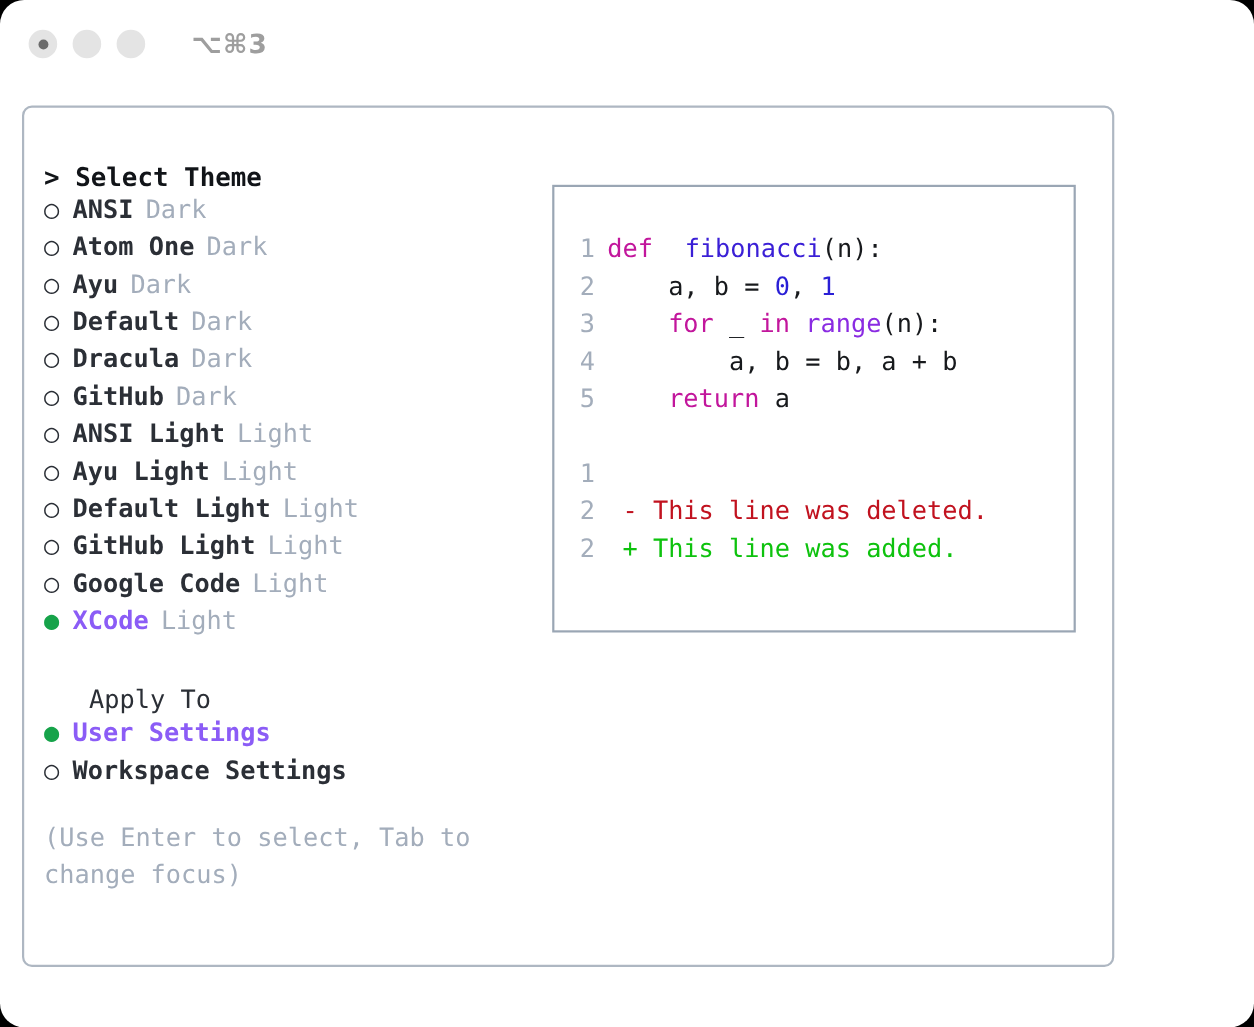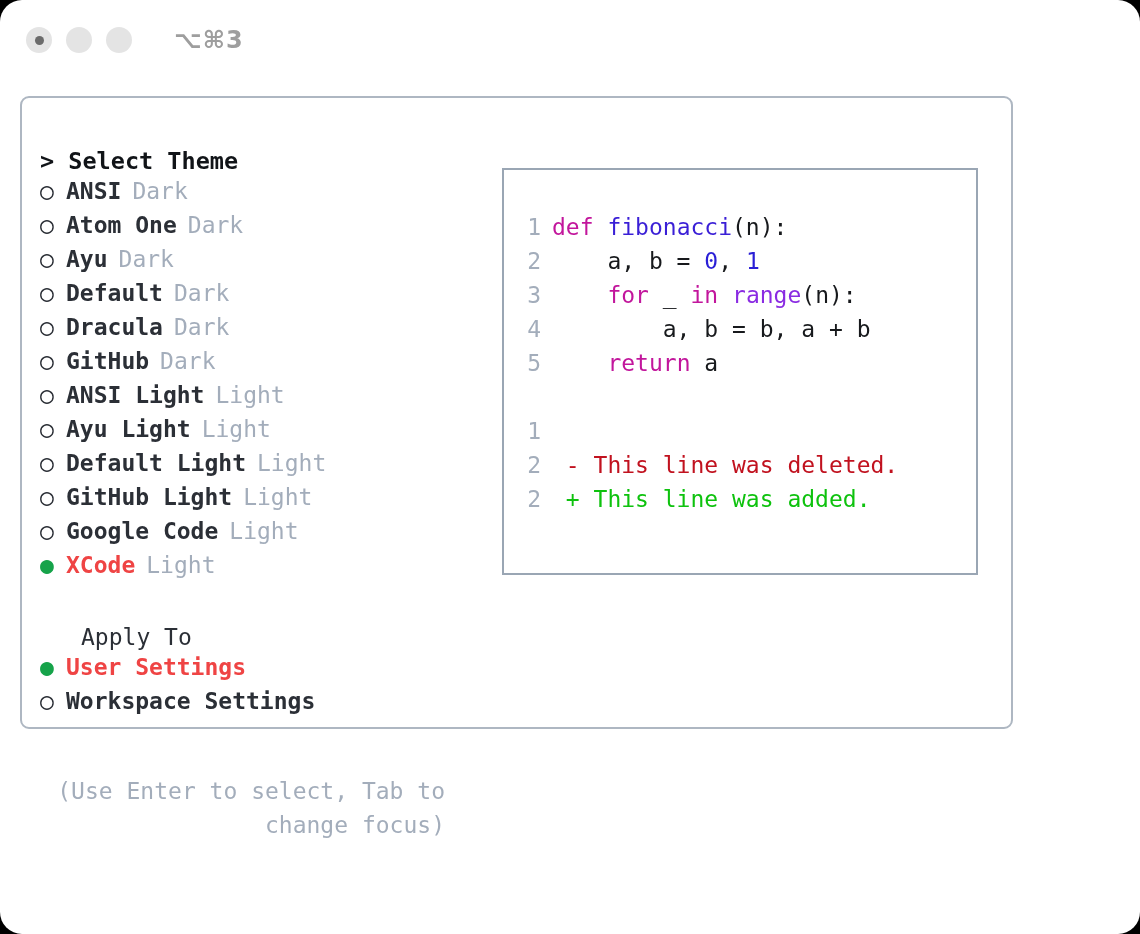--- a/index.html
+++ b/index.html
@@ -50,21 +50,21 @@
     color: #9e9e9e;
     letter-spacing: 1px;
   }
 
   
   .panel {
     position: absolute;
     left: 20px;
     top: 96px;
     width: 993px;
-    height: 633px;
+    height: 783px;
     border: 2px solid #aeb7c2;
     border-radius: 9px;
     background: #ffffff;
   }
 
   .columns {
     display: flex;
     padding: 46px 0 0 18px;
   }
   .col-left  { width: 462px; }
@@ -93,49 +93,48 @@
     font-size: 23px;
     color: #2b2f36;
   }
   .marker.sel { color: #16a34a; }
   .label {
     font-family: "DejaVu Sans Mono", monospace;
     font-size: 23px;
     color: #2b2f36;
     font-weight: bold;
   }
-  .label.sel { color: #ef4444; }
+  .label.sel { color: #8b5cf6; }
   .tag {
     font-family: "DejaVu Sans Mono", monospace;
     font-size: 23px;
     color: #a3adbb;
     margin-left: 11px;
     text-align: right;
   }
 
   .section-gap { height: 34px; }
 
   .apply-heading {
     margin-left: 41px;
     font-family: "DejaVu Sans Mono", monospace;
     font-size: 23px;
     color: #2b2f36;
     line-height: 34px;
     white-space: pre;
   }
 
   .hint {
-    margin-top: 52px;
+    margin-top: 23px;
     width: 405px;
     font-family: "DejaVu Sans Mono", monospace;
     font-size: 23px;
     line-height: 34px;
     color: #a3adbb;
     white-space: pre-wrap;
-    text-align: right;
   }
 
   
   .preview-title {
     font-family: "DejaVu Sans Mono", monospace;
     font-size: 23.5px;
     font-weight: 700;
     color: #111418;
     line-height: 34px;
     white-space: pre;
@@ -160,21 +159,21 @@
     width: 36px;
     flex: 0 0 36px;
     text-align: right;
     color: #a3adbb;
     padding-right: 11px;
   }
   .code-body { color: #17191c; }
   .blank-line { height: 34px; }
 
   .tok-kw   { color: #c2169c; }
-  .tok-fn   { color: #3a1fd6; }
+  .tok-fn   { color: #3a1fd6; margin-left: 15px; }
   .tok-num  { color: #2a1fd6; }
   .tok-bi   { color: #8a2be2; }
   .tok-pl   { color: #17191c; }
 
   .diff-ctx { color: #7d858f; }
   .diff-del { color: #c1121f; }
   .diff-add { color: #0ec20e; }
 </style>
 </head>
 <body>

